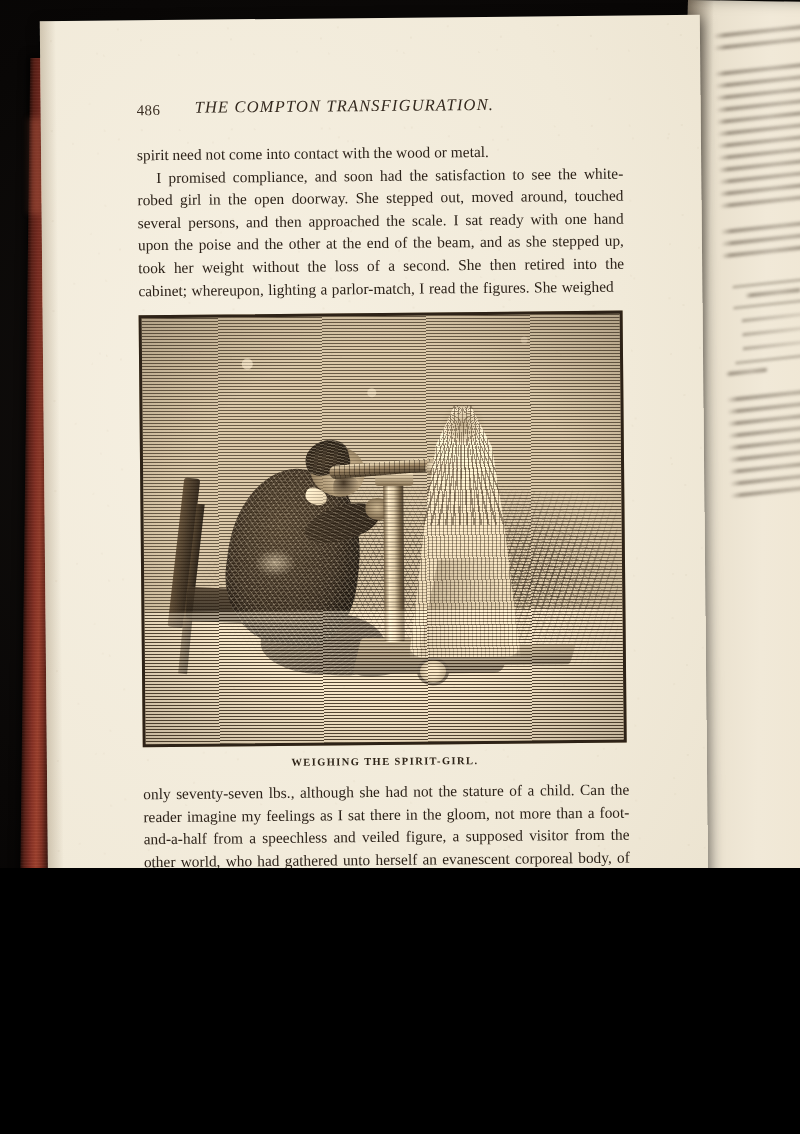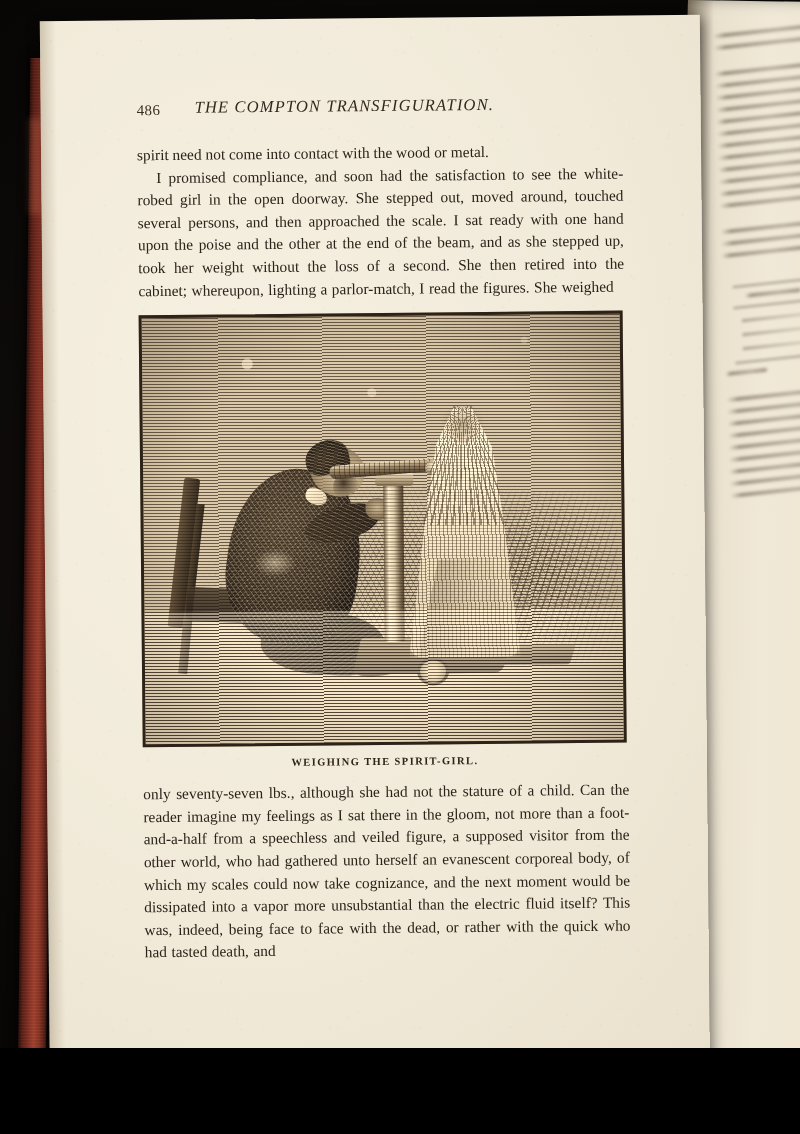--- a/index.html
+++ b/index.html
@@ -10,21 +10,21 @@
   }
   body {
     width: 800px;
     height: 1134px;
     overflow: hidden;
     font-family: "Liberation Serif", serif;
   }
   #scan {
     position: relative;
     width: 800px;
-    height: 1048px;
+    height: 868px;
     background: #1d4ed8;
     overflow: hidden;
   }
 
   
   .backdrop {
     position: absolute;
     inset: 0;
     background:
       radial-gradient(ellipse 120% 90% at 48% 50%, #151210 0%, #090706 60%, #030202 100%);

